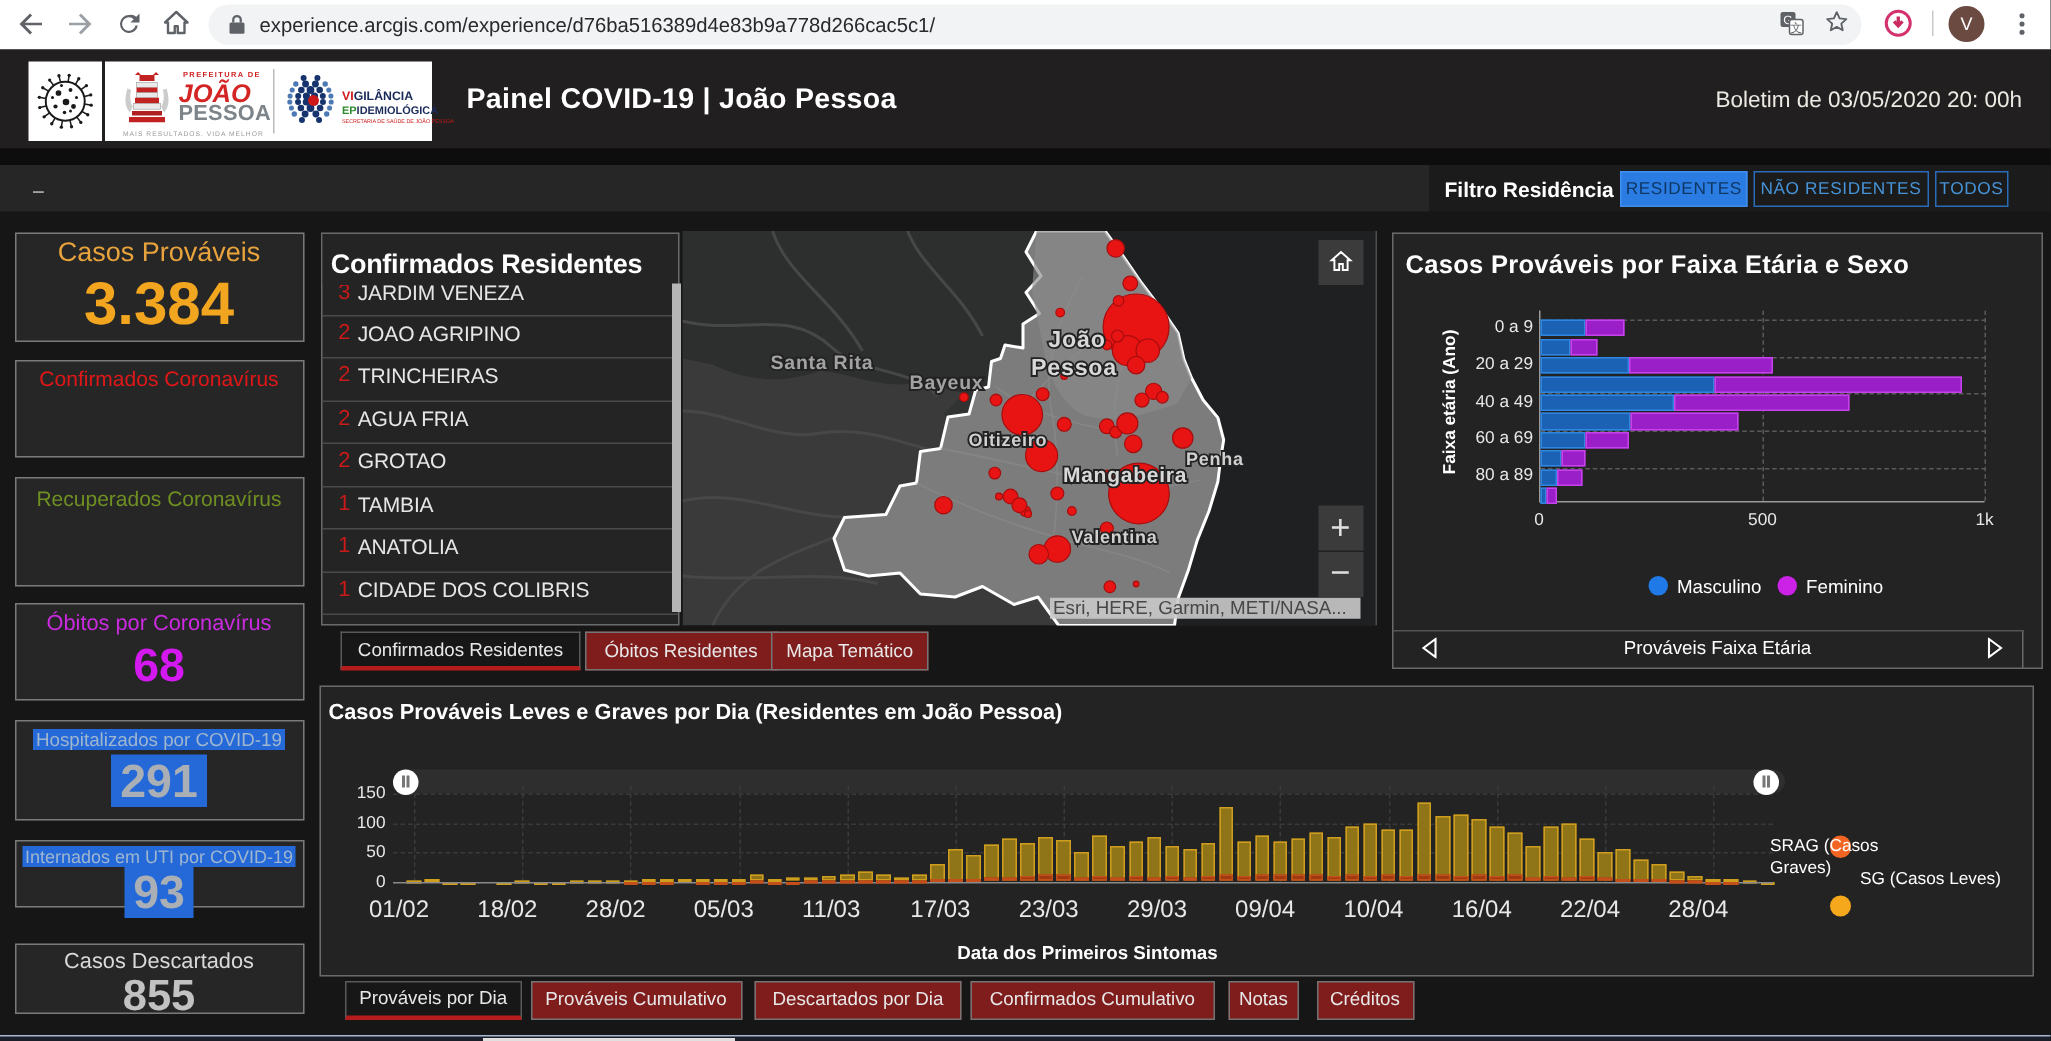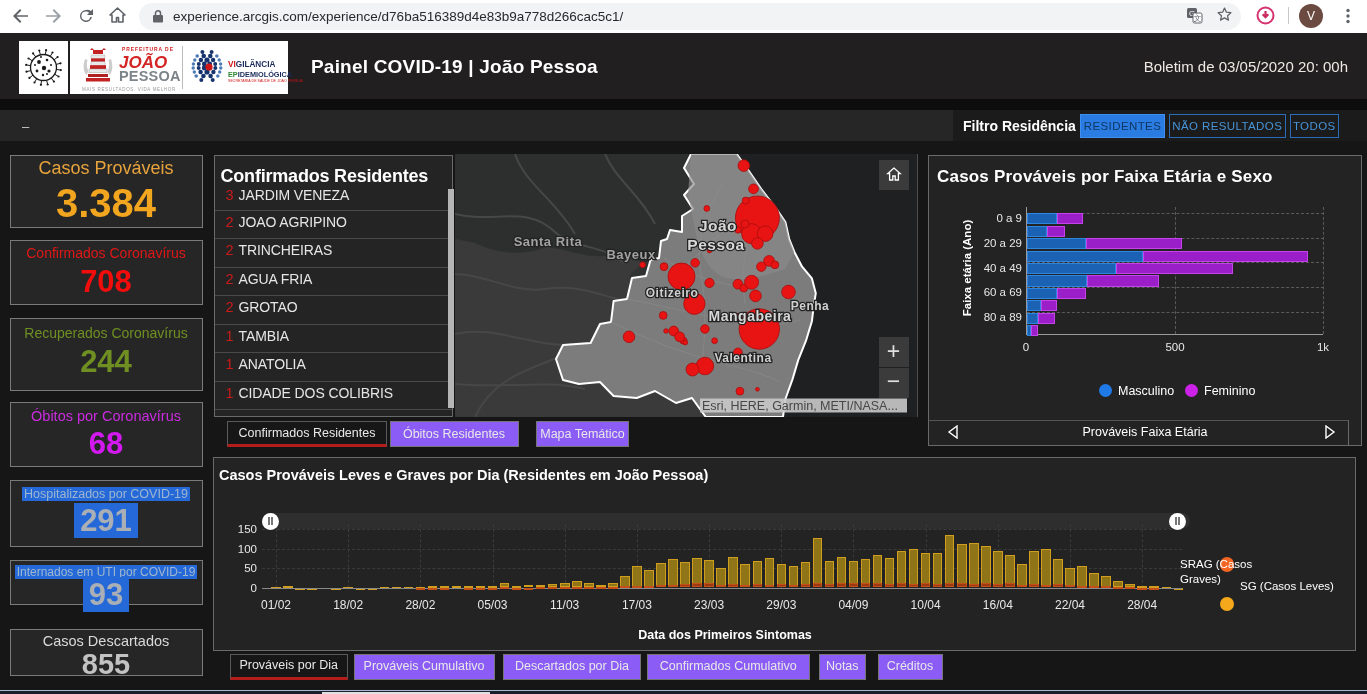--- a/index.html
+++ b/index.html
@@ -44,21 +44,21 @@
 .ln { position:absolute; left:6px; width:13px; text-align:right; font-size:14.5px; color:#cb1a1a; }
 .lname { position:absolute; left:24px; font-size:14px; color:#e6e6e6; letter-spacing:-0.1px; }
 .lsep { position:absolute; left:0; width:100%; height:1px; background:#4a4a4a; z-index:2; }
 .lscroll { width:6px; height:219px; background:#b5b5b5; z-index:4; }
 
 
 .map { position:absolute; left:455px; top:154px; }
 .mapbtn { position:absolute; left:878.5px; width:30px; height:30px; background:#3b3b3b; color:#e0e0e0; text-align:center; z-index:5; }
 
 
-.tab { position:absolute; height:26px; background:#8b5cf6; border:1px solid #757575; color:#e8e8e8; font-size:12.5px; text-align:center; }
+.tab { position:absolute; height:26px; background:#7f1d1d; border:1px solid #757575; color:#e8e8e8; font-size:12.5px; text-align:center; }
 .tab.on { border-color:#5a5a5a; border-bottom:3px solid #b51c1c; background:#171717; }
 
 
 .rpanel { position:absolute; left:928px; top:155px; width:433.5px; height:291px; background:#232323; border:1px solid #6a6a6a; }
 .rtitle { position:absolute; left:937px; top:167px; font-size:17px; font-weight:bold; color:#fff; letter-spacing:0.2px; }
 .abm { position:absolute; background:#1b62b5; border:1px solid #2f86e0; }
 .abf { position:absolute; background:#9a1fc8; border:1px solid #c544ea; }
 .alab { position:absolute; font-size:11.5px; color:#e8e8e8; text-align:right; }
 .adash { position:absolute; height:0; border-top:1px dashed #5a5a5a; }
 .axv { position:absolute; left:1026px; top:207px; width:1px; height:127px; background:#9a9a9a; }
@@ -72,21 +72,21 @@
 .rnavtext { position:absolute; left:1030px; top:425px; width:230px; text-align:center; font-size:12.5px; color:#fff; }
 
 
 .bpanel { position:absolute; left:213px; top:457px; width:1143px; height:194px; background:#232323; border:1px solid #6a6a6a; }
 .btitle { position:absolute; left:219px; top:467px; font-size:14.5px; font-weight:bold; color:#fff; }
 .strack { position:absolute; left:262px; top:513px; width:928px; height:16px; background:#2e2e2e; border-radius:8px; }
 .shandle { position:absolute; top:512.5px; width:17px; height:17px; border-radius:50%; background:#fff; z-index:4; }
 .shandle:after { content:""; position:absolute; left:6px; top:4.5px; width:1.5px; height:8px; background:#777; box-shadow:3px 0 0 #777; }
 .bsg { position:absolute; background:#8f7418; border:1px solid #cf9e1e; z-index:2; }
 .bsr { position:absolute; background:#9e3a12; border:1px solid #c44f18; z-index:3; }
-.xlab { position:absolute; font-size:12px; color:#e8e8e8; text-align:center; }
+.xlab { position:absolute; font-size:16px; color:#e8e8e8; }
 .ylab { position:absolute; font-size:11.5px; color:#e8e8e8; text-align:right; }
 .vgrid { position:absolute; width:0; border-left:1px dashed #3a3a3a; z-index:1; }
 .hgrid { position:absolute; height:0; border-top:1px dashed #3a3a3a; z-index:1; }
 .baxis { position:absolute; left:262px; top:588px; width:920px; height:1px; background:#8a8a8a; z-index:3; }
 .xtitle { position:absolute; left:520px; top:628px; width:410px; text-align:center; font-size:12.5px; font-weight:bold; color:#fff; }
 .blegend { position:absolute; font-size:11.5px; color:#fff; line-height:15px; }
 
 .taskbar { position:absolute; left:0; top:690px; width:1367px; height:4px; background:#1a1e28; border-top:1.5px solid #a9b8d4; }
 .tbsearch { position:absolute; left:322px; top:691.5px; width:168px; height:2.5px; background:#e0e0e0; }
 </style></head>
@@ -247,34 +247,32 @@
 
 <div class="apptitle">Painel COVID-19 | João Pessoa</div>
 <div class="boletim">Boletim de 03/05/2020 20: 00h</div>
 
 <div class="gap1"></div>
 <div class="frow-l"></div>
 <div class="frow-r"></div>
 <div class="dash">–</div>
 <div class="flabel">Filtro Residência</div>
 <div class="fbtn on" style="left:1080px;width:85px">RESIDENTES</div>
-<div class="fbtn off" style="left:1168.5px;width:117.5px">NÃO RESULTADOS</div>
+<div class="fbtn off" style="left:1168.5px;width:117.5px">NÃO RESIDENTES</div>
 <div class="fbtn off" style="left:1289.5px;width:49.5px">TODOS</div>
 
 <div class="card" style="top:155px;height:73px">
 <div class="ct" style="top:2px"><span class="tsp " style="font-size:18px;color:#e8a33c">Casos Prováveis</span></div>
 <div class="cn" style="top:25px"><span class="nsp " style="font-size:40px;color:#f2a51f">3.384</span></div>
 </div>
 <div class="card" style="top:240px;height:65px">
 <div class="ct" style="top:3px"><span class="tsp " style="font-size:14px;color:#e11717">Confirmados Coronavírus</span></div>
-<div class="cn" style="top:23px"><span class="nsp " style="font-size:31px;color:#f20d0d">708</span></div>
 </div>
 <div class="card" style="top:318px;height:73px">
 <div class="ct" style="top:5px"><span class="tsp " style="font-size:14px;color:#6f8f22">Recuperados Coronavírus</span></div>
-<div class="cn" style="top:25px"><span class="nsp " style="font-size:31px;color:#6f8f22">244</span></div>
 </div>
 <div class="card" style="top:402px;height:65px">
 <div class="ct" style="top:4px"><span class="tsp " style="font-size:14.5px;color:#cb2be0">Óbitos por Coronavírus</span></div>
 <div class="cn" style="top:23px"><span class="nsp " style="font-size:31px;color:#d318f0">68</span></div>
 </div>
 <div class="card" style="top:480px;height:67px">
 <div class="ct" style="top:3px"><span class="tsp hl" style="font-size:12.5px;color:#9fb6cf">Hospitalizados por COVID-19</span></div>
 <div class="cn" style="top:22px"><span class="nsp hl" style="font-size:31px;color:#a9afb5">291</span></div>
 </div>
 <div class="card" style="top:560px;height:45px">
@@ -409,21 +407,21 @@
 <div class="mapbtn" style="top:160px">
 <svg width="16" height="16" viewBox="0 0 16 16" style="margin-top:6px">
       <path d="M8 2 1.8 7.5h1.8V14h3.2v-4h2.4v4h3.2V7.5h1.8z" fill="none" stroke="#fff" stroke-width="1.3"></path>
     </svg>
 </div>
 <div class="mapbtn" style="top:337px;font-size:23px;line-height:28px">+</div>
 <div class="mapbtn" style="top:368px;font-size:23px;line-height:26px">−</div>
 
 <div class="tab on" style="left:227px;top:420.5px;width:160px;line-height:22px">Confirmados Residentes</div>
 <div class="tab" style="left:389.5px;top:420.5px;width:129px;line-height:24px">Óbitos Residentes</div>
-<div class="tab" style="left:536px;top:420.5px;width:93px;line-height:24px">Mapa Temático</div>
+<div class="tab" style="left:514px;top:420.5px;width:105px;line-height:24px">Mapa Temático</div>
 
 <div class="rpanel"></div>
 <div class="rtitle">Casos Prováveis por Faixa Etária e Sexo</div>
 <div class="adash" style="left:1026.5px;top:212.7px;width:297px"></div>
 <div class="adash" style="left:1026.5px;top:237.5px;width:297px"></div>
 <div class="adash" style="left:1026.5px;top:262.4px;width:297px"></div>
 <div class="adash" style="left:1026.5px;top:287.2px;width:297px"></div>
 <div class="adash" style="left:1026.5px;top:312.1px;width:297px"></div>
 <div class="agrid" style="left:1174.8px"></div>
 <div class="agrid" style="left:1322.5px"></div>
@@ -632,21 +630,21 @@
 <div class="bsg" style="left:1161.5px;top:587.2px;width:9.5px;height:0.0px"></div>
 <div class="bsg" style="left:1173.5px;top:587.6px;width:9.5px;height:0.0px"></div>
 <div class="xlab" style="left:246.0px;top:598px;width:60px">01/02</div>
 <div class="xlab" style="left:318.2px;top:598px;width:60px">18/02</div>
 <div class="xlab" style="left:390.4px;top:598px;width:60px">28/02</div>
 <div class="xlab" style="left:462.5px;top:598px;width:60px">05/03</div>
 <div class="xlab" style="left:534.7px;top:598px;width:60px">11/03</div>
 <div class="xlab" style="left:606.9px;top:598px;width:60px">17/03</div>
 <div class="xlab" style="left:679.1px;top:598px;width:60px">23/03</div>
 <div class="xlab" style="left:751.3px;top:598px;width:60px">29/03</div>
-<div class="xlab" style="left:823.4px;top:598px;width:60px">04/09</div>
+<div class="xlab" style="left:823.4px;top:598px;width:60px">09/04</div>
 <div class="xlab" style="left:895.6px;top:598px;width:60px">10/04</div>
 <div class="xlab" style="left:967.8px;top:598px;width:60px">16/04</div>
 <div class="xlab" style="left:1040.0px;top:598px;width:60px">22/04</div>
 <div class="xlab" style="left:1112.2px;top:598px;width:60px">28/04</div>
 <div class="xtitle">Data dos Primeiros Sintomas</div>
 <div class="abs" style="left:1219.5px;top:557px;width:14.5px;height:14.5px;border-radius:50%;background:#f26522"></div>
 <div class="blegend" style="left:1180px;top:557px">SRAG (Casos<br>Graves)</div>
 <div class="abs" style="left:1219.5px;top:596.5px;width:14.5px;height:14.5px;border-radius:50%;background:#f5a81c"></div>
 <div class="blegend" style="left:1240px;top:579px">SG (Casos Leves)</div>
 

